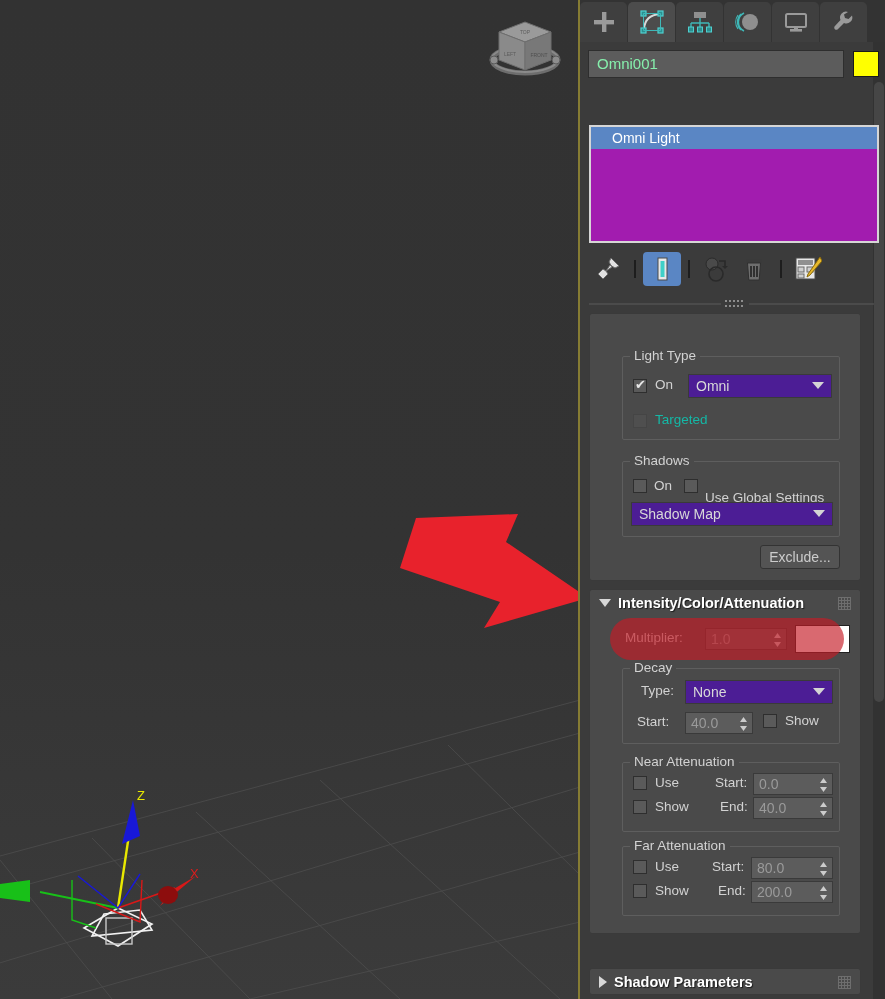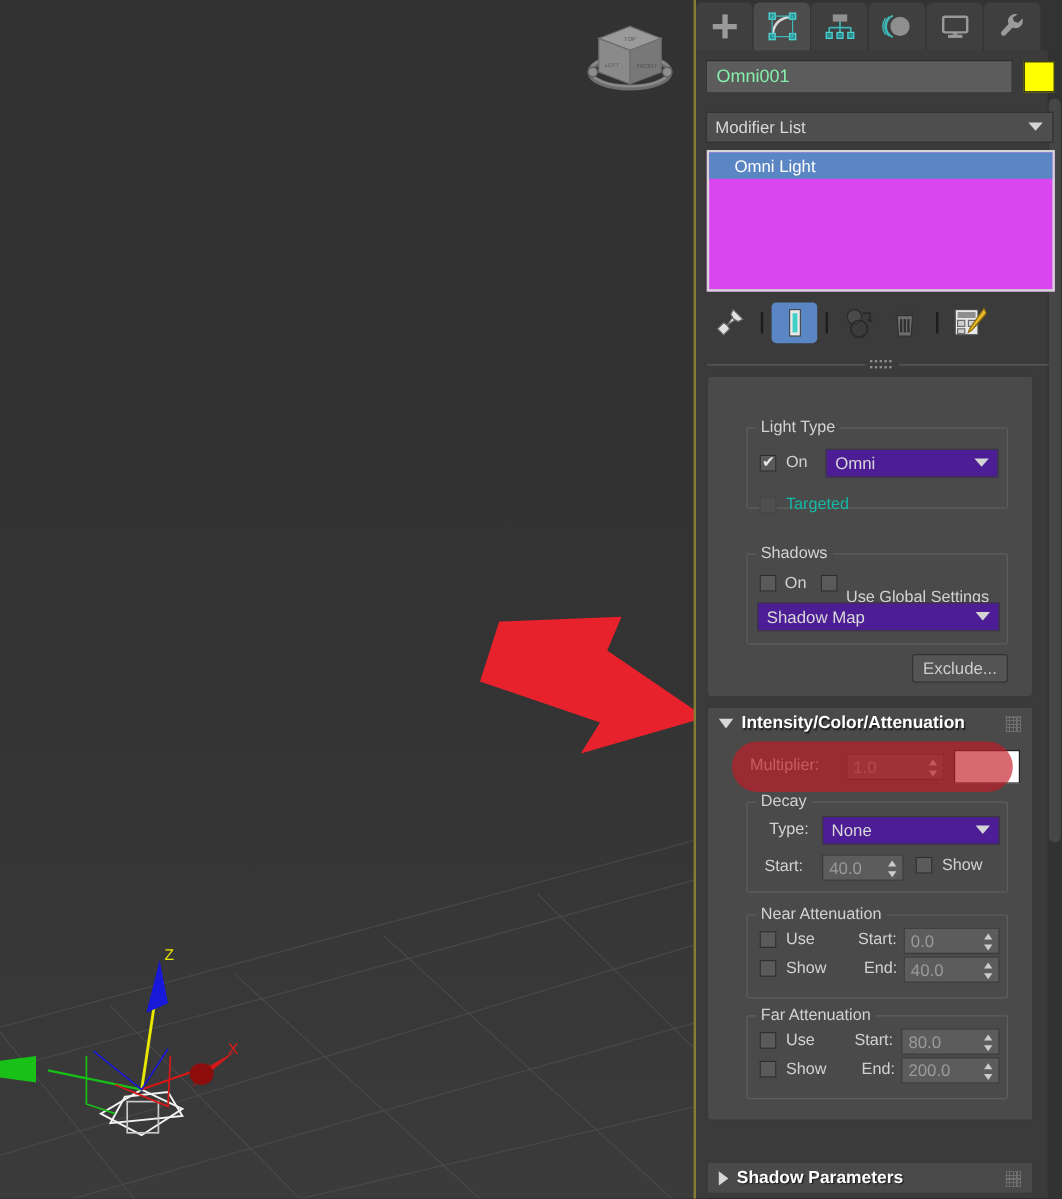--- a/index.html
+++ b/index.html
@@ -77,21 +77,21 @@
   #modlist {
     position: absolute; left: 8px; top: 93px; width: 290px; height: 26px;
     background: #4e4e4e; border: 1px solid #2e2e2e;
     color: #d8d8d8; font-size: 14px; line-height: 24px; padding-left: 7px;
   }
   #modlist .caret { position: absolute; right: 8px; top: 8px; }
 
   
   #stack {
     position: absolute; left: 589px; top: 125px; width: 290px; height: 118px;
-    background: #d946ef; border: 2px solid #d6d6d6;
+    background: #a21caf; border: 2px solid #d6d6d6;
   }
   #stack-item {
     height: 22px; background: #5a86c4; color: #ffffff;
     font-size: 14px; line-height: 22px; padding-left: 21px;
   }
 
   
   #stack-tools {
     position: absolute; left: 589px; top: 248px; width: 290px; height: 42px;
     display: flex; align-items: center;
@@ -310,24 +310,20 @@
         <path d="M17 3 a6 6 0 0 0 -7.5 8 L3.5 17.5 a2.2 2.2 0 0 0 3 3 L13 14 a6 6 0 0 0 8 -7.5 L17.5 10 L14 9 L13 5.5 Z" fill="#9a9a9a"></path>
       </svg>
     </div>
   </div>
 
   <div id="name-row" style="left:588px;">
     <div id="name-field">Omni001</div>
     <div id="wire-color" style="background: rgb(255, 255, 0);"></div>
   </div>
 
-  <div id="modlist" style="left:588px;">
-    <span>Modifier List</span>
-    <span class="caret caretdown"></span>
-  </div>
 
   <div id="stack">
     <div id="stack-item">Omni Light</div>
   </div>
 
   <div id="stack-tools">
     <div class="stool">
       <svg width="26" height="26" viewBox="0 0 26 26">
         <path d="M16 2 L24 10 L20 12 L15 9 L11 15 L13 18 L8 23 L3 18 L8 13 L11 15 L17 11 L14 6 Z" fill="#e2e2e2" stroke="#6a6a6a"></path>
       </svg>
@@ -384,21 +380,21 @@
       <rect x="136" y="7" width="2" height="2"></rect>
         <rect x="140" y="7" width="2" height="2"></rect>
       <rect x="144" y="7" width="2" height="2"></rect>
         <rect x="148" y="7" width="2" height="2"></rect>
       <rect x="152" y="7" width="2" height="2"></rect>
     </g>
   </svg>
 
   <div class="rollout" style="top:313px; height:268px;">
 
-    <div class="grp" style="left:32px; top:42px; width:218px; height:68px;">
+    <div class="grp" style="left:32px; top:42px; width:218px; height:84px;">
       <span class="grp-lbl">Light Type</span>
       <div class="chk on" style="left:10px; top:22px;"></div>
       <span class="lbl" style="left:32px; top:20px;">On</span>
       <div class="combo" style="left:65px; top:17px; width:144px;">
         <span>Omni</span>
         <span class="caret caretdown"></span>
       </div>
       <div class="chk dis" style="left:10px; top:57px;"></div>
       <span class="lbl dim" style="left:32px; top:55px;">Targeted</span>
     </div>

